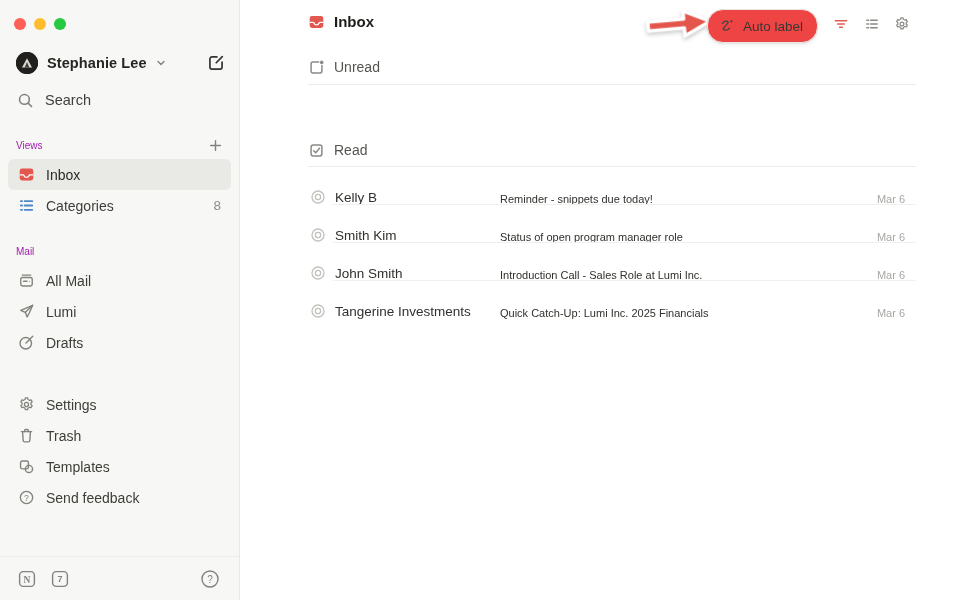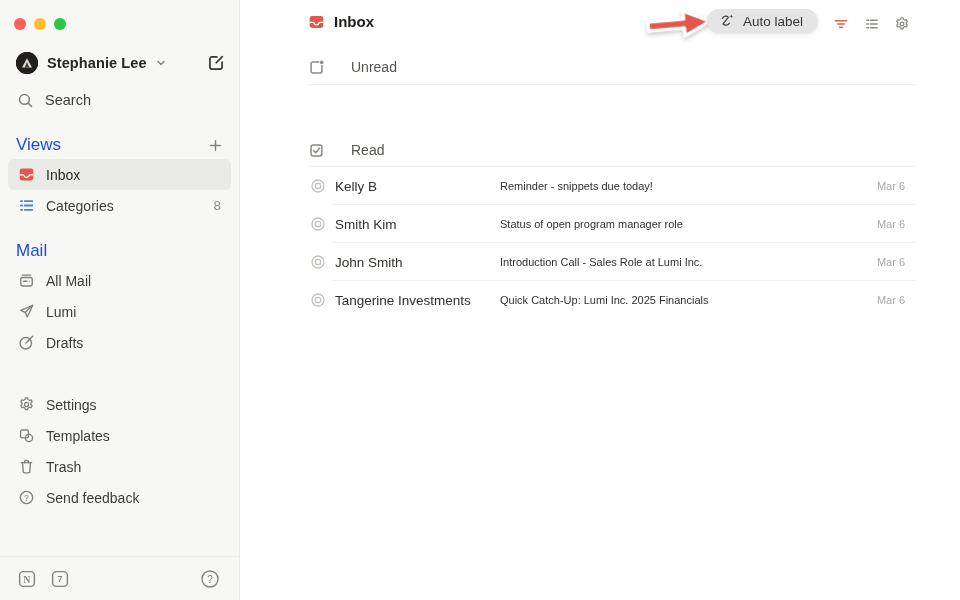--- a/index.html
+++ b/index.html
@@ -18,51 +18,51 @@
   .account-row { position:absolute; top:49px; left:16px; right:14px; height:28px; display:flex; align-items:center; }
   .avatar { width:22px; height:22px; border-radius:50%; background:#21201c; display:flex; align-items:center; justify-content:center; flex:0 0 22px; }
   .account-name { margin-left:9px; font-size:14.5px; font-weight:700; color:#252521; letter-spacing:.1px; }
   .account-chevron { margin-left:7px; display:flex; }
   .compose-btn { margin-left:auto; display:flex; cursor:pointer; }
 
   .search-row { position:absolute; top:87px; left:17px; height:26px; display:flex; align-items:center; gap:11px; color:#404040; font-size:14.5px; cursor:pointer; }
 
   .nav { position:absolute; top:131px; left:8px; right:8px; }
   .nav-header { height:28px; display:flex; align-items:center; padding:0 8px; }
-  .nav-header-label { font-size:17px; color:#1d4ed8; }
+  .nav-header-label { font-size:10px; color:#a21caf; }
   .nav-header-action { margin-left:auto; display:flex; cursor:pointer; }
   .nav-item { height:31px; display:flex; align-items:center; gap:11px; padding:0 10px; border-radius:6px; font-size:14px; color:#3e3d38; cursor:pointer; }
   .nav-item.active { background:#e9e9e6; font-weight:500; color:#2b2a26; }
   .nav-item .badge { margin-left:auto; font-size:13.5px; color:#8f8e89; }
   .nav-gap { height:16px; }
   .nav-gap-lg { height:31px; }
   .icn { display:flex; width:17px; height:17px; align-items:center; justify-content:center; flex:0 0 17px; }
 
   .sidebar-footer { position:absolute; left:0; right:0; bottom:0; height:44px; border-top:1px solid #ececea; display:flex; align-items:center; padding:0 19px 0 18px; gap:15px; }
   .footer-help { margin-left:auto; display:flex; cursor:pointer; }
 
   
   .main { flex:1; position:relative; background:#fff; }
   .main-header { position:relative; height:48px; }
   .header-title { position:absolute; left:68px; top:13px; display:flex; align-items:center; gap:9px; }
   .page-title { font-size:15px; font-weight:700; color:#1d1d1a; }
   .hdr-icon { position:absolute; top:16px; display:flex; cursor:pointer; }
   .hdr-icon.gear { right:50px; }
   .hdr-icon.list { right:80px; }
   .hdr-icon.filter { right:111px; }
-  .auto-label-btn { position:absolute; top:9px; right:142px; height:24px; display:flex; align-items:center; gap:7px; padding:0 14px 0 11px; background:#e5e5e5; border:1px solid #e5e5e2; border-radius:16px; box-shadow:0 1px 2px rgba(0,0,0,.07), 0 2px 6px rgba(0,0,0,.05); font-size:13.5px; font-weight:500; color:#383733; cursor:pointer; }
+  .auto-label-btn { position:absolute; top:9px; right:142px; height:34px; display:flex; align-items:center; gap:7px; padding:0 14px 0 11px; background:#ef4444; border:1px solid #e5e5e2; border-radius:16px; box-shadow:0 1px 2px rgba(0,0,0,.07), 0 2px 6px rgba(0,0,0,.05); font-size:13.5px; font-weight:500; color:#383733; cursor:pointer; }
   .arrow-annotation { position:absolute; left:402px; top:4px; transform:rotate(-5deg); filter:drop-shadow(0 2px 2px rgba(0,0,0,.22)); pointer-events:none; }
 
-  .section-row { display:flex; align-items:center; gap:26px; margin:6px 44px 0 68px; height:26px; font-size:14px; font-weight:500; color:#55544f; }
+  .section-row { display:flex; align-items:center; gap:9px; margin:6px 44px 0 68px; height:26px; font-size:14px; font-weight:500; color:#55544f; }
   .hr { border-top:1px solid #ececea; margin:4px 44px 0 68px; }
   .hr.read-hr { margin-top:3px; }
   .spacer { height:46px; }
 
   .email-list { }
-  .email-row { height:38px; display:flex; align-items:center; padding:0 55px 0 70px; position:relative; cursor:pointer; }
+  .email-row { height:38px; display:flex; align-items:flex-end; padding:0 55px 0 70px; position:relative; cursor:pointer; }
   .email-row:not(.last)::after { content:""; position:absolute; left:93px; right:44px; bottom:0; border-top:1px solid #f0f0ee; }
   .row-status { display:flex; width:16px; flex:0 0 16px; margin-right:9px; }
   .sender { width:165px; flex:0 0 165px; font-size:13.5px; color:#31302c; white-space:nowrap; overflow:hidden; }
   .subject { flex:1; font-size:11px; color:#31302c; white-space:nowrap; overflow:hidden; }
   .mail-date { margin-left:12px; font-size:11px; color:#a9a8a3; white-space:nowrap; }
 
   svg { display:block; }
   .cat-blue line { stroke:var(--categories-blue); }
   .filter-red line { stroke:var(--filter-red); }
 </style>
@@ -192,37 +192,37 @@
           <svg width="17" height="17" viewBox="0 0 16 16" fill="none" stroke="#83827d" stroke-width="1.2" stroke-linejoin="round">
               <path d="M6.9 1.8h2.2l.25 1.5c.55.17 1.06.46 1.5.83l1.42-.55 1.1 1.9-1.17.97c.05.28.08.57.08.87s-.03.59-.08.87l1.17.97-1.1 1.9-1.42-.55c-.44.37-.95.66-1.5.83l-.25 1.5H6.9l-.25-1.5a4.9 4.9 0 0 1-1.5-.83l-1.42.55-1.1-1.9 1.17-.97a5 5 0 0 1 0-1.74l-1.17-.97 1.1-1.9 1.42.55c.44-.37.95-.66 1.5-.83l.25-1.5z"></path>
               <circle cx="8" cy="8" r="1.9"></circle>
             </svg>
         </span>
         <span>Settings</span>
       </div>
 
       <div class="nav-item">
         <span class="icn">
-          <svg width="17" height="17" viewBox="0 0 16 16" fill="none" stroke="#83827d" stroke-width="1.3">
-              <rect x="2.4" y="2.8" width="7.4" height="7.4" rx="1.6"></rect>
-              <circle cx="10.3" cy="10.3" r="3.4"></circle>
-            </svg>
-        </span>
-        <span>Templates</span>
-      </div>
-
-      <div class="nav-item">
-        <span class="icn">
           <svg width="17" height="17" viewBox="0 0 16 16" fill="none" stroke="#83827d" stroke-width="1.3" stroke-linecap="round">
               <path d="M3.2 4.4h9.6"></path>
               <path d="M6.2 4.4V3.3c0-.55.45-1 1-1h1.6c.55 0 1 .45 1 1v1.1"></path>
               <path d="M4.3 4.4l.55 8.2c.05.8.7 1.4 1.5 1.4h3.3c.8 0 1.45-.6 1.5-1.4l.55-8.2"></path>
             </svg>
         </span>
         <span>Trash</span>
+      </div>
+
+      <div class="nav-item">
+        <span class="icn">
+          <svg width="17" height="17" viewBox="0 0 16 16" fill="none" stroke="#83827d" stroke-width="1.3">
+              <rect x="2.4" y="2.8" width="7.4" height="7.4" rx="1.6"></rect>
+              <circle cx="10.3" cy="10.3" r="3.4"></circle>
+            </svg>
+        </span>
+        <span>Templates</span>
       </div>
 
       <div class="nav-item">
         <span class="icn">
           <svg width="17" height="17" viewBox="0 0 16 16">
               <circle cx="8" cy="8" r="5.8" fill="none" stroke="#83827d" stroke-width="1.3"></circle>
               <text x="8" y="10.9" text-anchor="middle" font-size="8.2" fill="#83827d" font-family="Liberation Sans, sans-serif">?</text>
             </svg>
         </span>
         <span>Send feedback</span>

